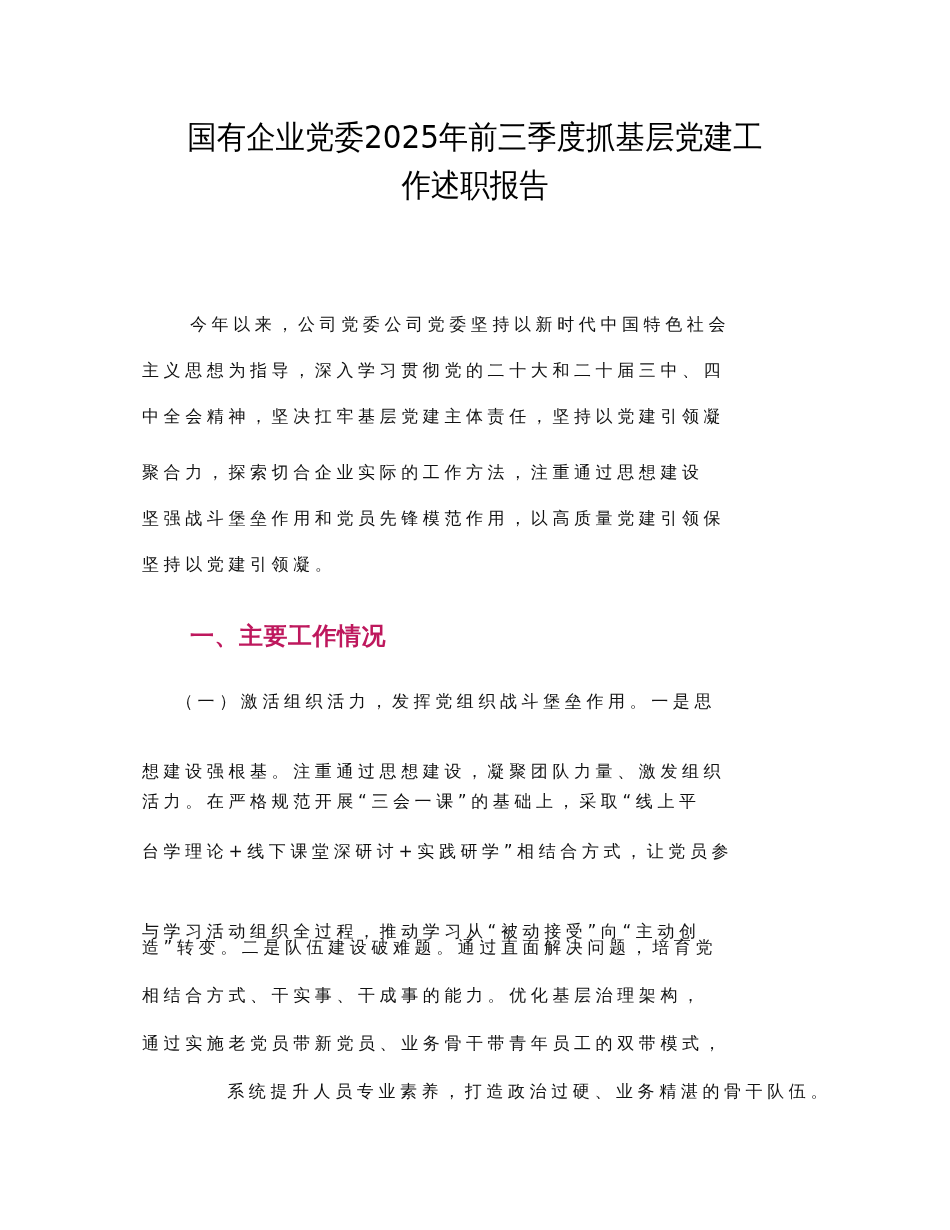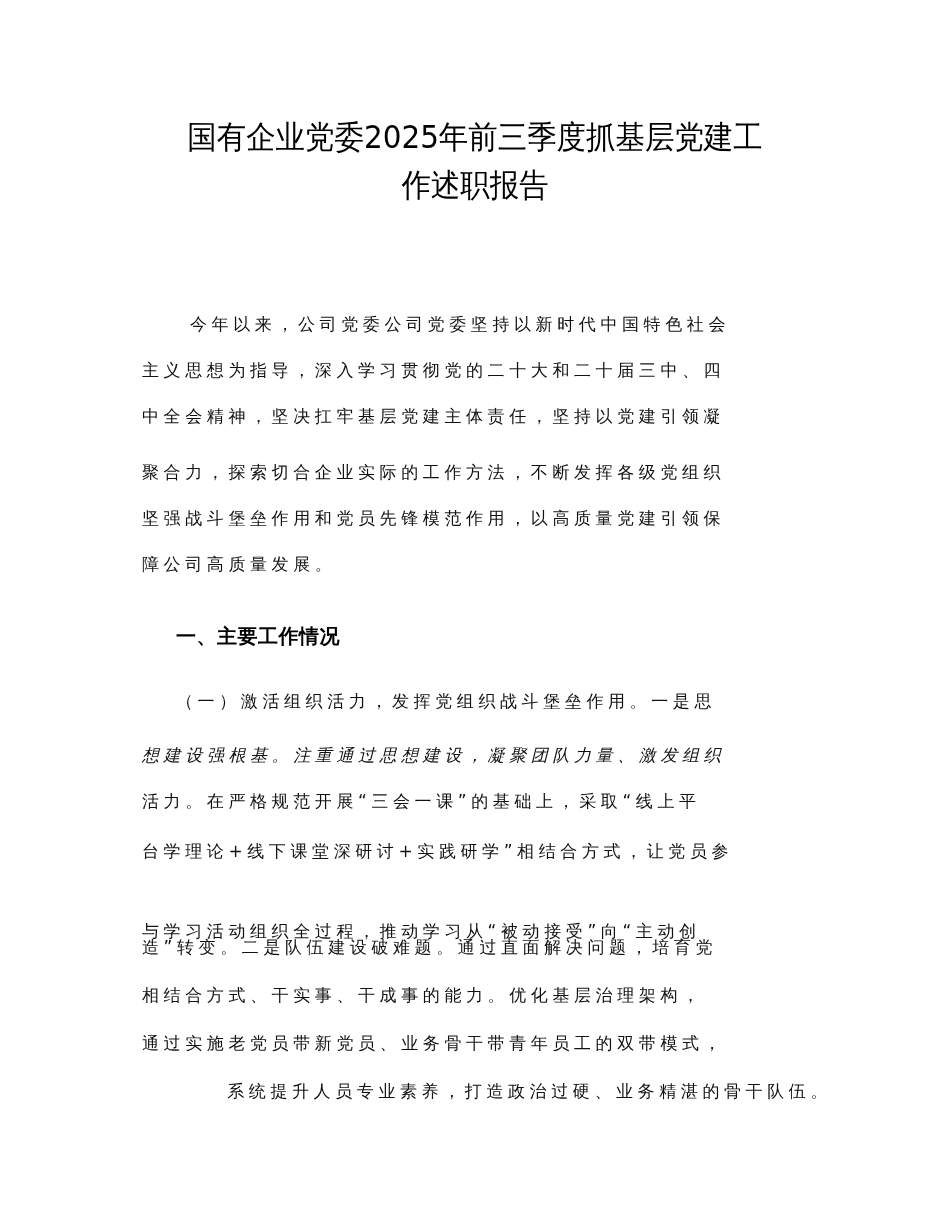--- a/index.html
+++ b/index.html
@@ -43,52 +43,52 @@
       font-size: 17px;
       line-height: 30px;
       white-space: nowrap;
       letter-spacing: 4.6px;
       font-family: "DejaVu Sans", "Liberation Sans", sans-serif;
       font-weight: normal;
       color: #111111;
     }
     .heading {
       position: absolute;
-      left: 176px;
-      font-size: 20px;
+      left: 190px;
+      font-size: 24px;
       line-height: 30px;
       white-space: nowrap;
       font-weight: bold;
       letter-spacing: 0.5px;
       font-family: "DejaVu Sans", "Liberation Sans", sans-serif;
-      color: #000000;
+      color: #be185d;
     }
   </style>
 </head>
 <body>
 
 <div class="page">
 
   <div class="title" style="top:117px;">国有企业党委2025年前三季度抓基层党建工</div>
   <div class="title" style="top:165px;">作述职报告</div>
 
   <div>
     <div class="line" style="top:309px; left:190px;">今年以来，公司党委公司党委坚持以新时代中国特色社会</div>
     <div class="line" style="top:355px;">主义思想为指导，深入学习贯彻党的二十大和二十届三中、四</div>
     <div class="line" style="top:401px;">中全会精神，坚决扛牢基层党建主体责任，坚持以党建引领凝</div>
-    <div class="line" style="top:457px;">聚合力，探索切合企业实际的工作方法，不断发挥各级党组织</div>
+    <div class="line" style="top:457px;">聚合力，探索切合企业实际的工作方法，注重通过思想建设</div>
     <div class="line" style="top:503px;">坚强战斗堡垒作用和党员先锋模范作用，以高质量党建引领保</div>
-    <div class="line" style="top:549px;">障公司高质量发展。</div>
+    <div class="line" style="top:549px;">坚持以党建引领凝。</div>
   </div>
 
   <div class="heading" style="top:621px;">一、主要工作情况</div>
 
   <div>
     <div class="line" style="top:686px; left:176px;">（一）激活组织活力，发挥党组织战斗堡垒作用。一是思</div>
-    <div class="line" style="top:740px;font-style:italic;">想建设强根基。注重通过思想建设，凝聚团队力量、激发组织</div>
+    <div class="line" style="top:756px;">想建设强根基。注重通过思想建设，凝聚团队力量、激发组织</div>
     <div class="line" style="top:786px;">活力。在严格规范开展“三会一课”的基础上，采取“线上平</div>
     <div class="line" style="top:836px;">台学理论+线下课堂深研讨+实践研学”相结合方式，让党员参</div>
     <div class="line" style="top:916px;">与学习活动组织全过程，推动学习从“被动接受”向“主动创</div>
     <div class="line" style="top:932px;">造”转变。二是队伍建设破难题。通过直面解决问题，培育党</div>
     <div class="line" style="top:980px;">相结合方式、干实事、干成事的能力。优化基层治理架构，</div>
     <div class="line" style="top:1028px;">通过实施老党员带新党员、业务骨干带青年员工的双带模式，</div>
     <div class="line" style="top:1076px;text-align:right;">系统提升人员专业素养，打造政治过硬、业务精湛的骨干队伍。</div>
   </div>
 
 </div>

